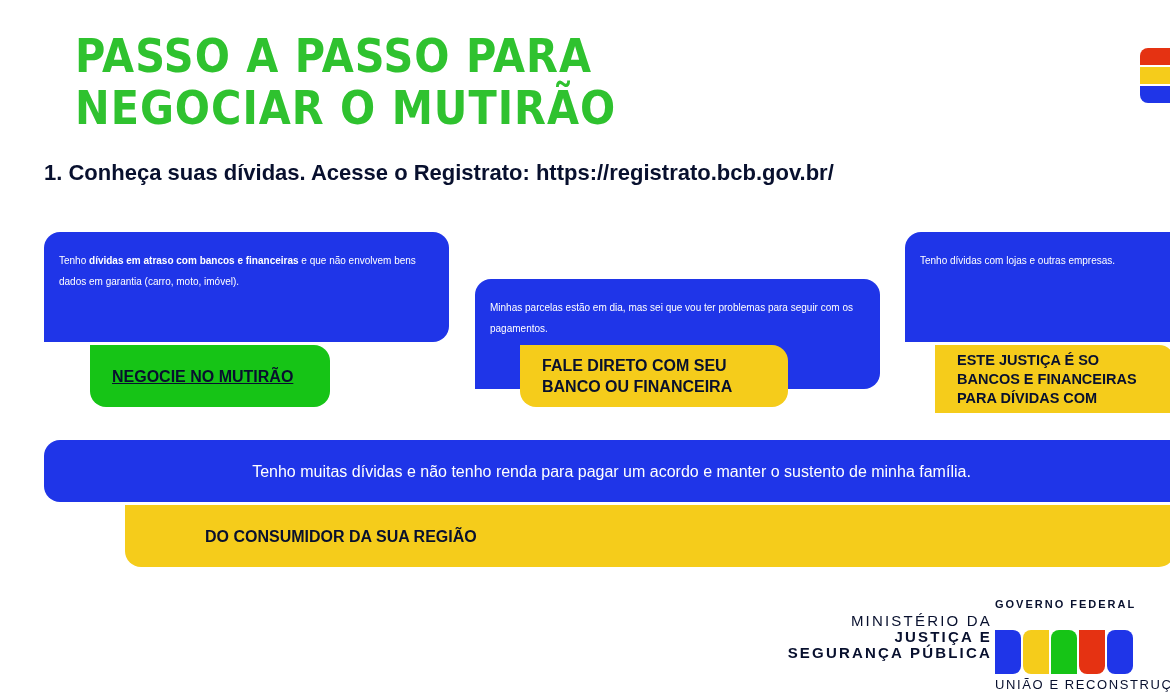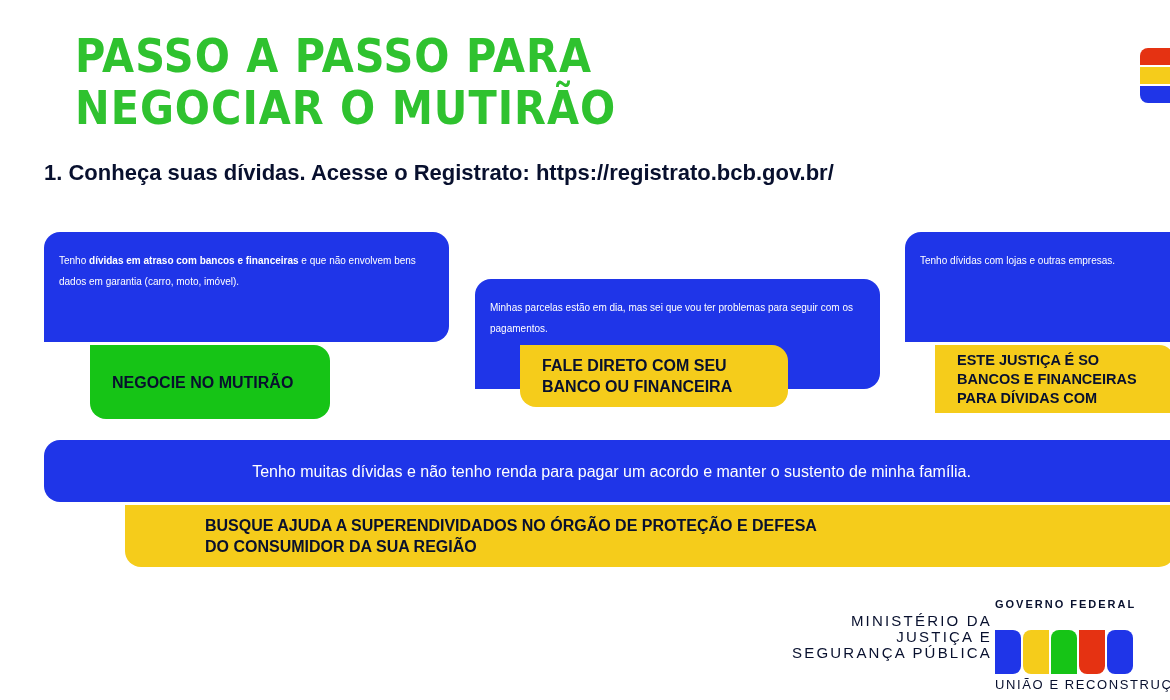--- a/index.html
+++ b/index.html
@@ -85,23 +85,23 @@
   .chip {
     position: absolute;
     font-weight: bold;
     font-size: 16px;
     line-height: 21px;
     padding: 14px 22px;
     color: #08102e;
   }
   .chip-green {
     background: #16c416;
-    left: 90px; top: 345px; width: 240px; height: 74px;
+    left: 90px; top: 345px; width: 240px; height: 62px;
     border-radius: 0 16px 16px 16px;
-    display: flex; align-items: center;
+    display: flex; align-items: center; text-decoration: underline;
   }
   .chip-yellow-1 {
     background: #f5cc1b;
     left: 520px; top: 345px; width: 268px; height: 62px;
     border-radius: 0 16px 16px 16px;
     display: flex; align-items: center;
   }
   .chip-yellow-2 {
     background: #f5cc1b;
     left: 935px; top: 345px; width: 240px; height: 68px;
@@ -126,21 +126,21 @@
     position: absolute;
     right: 178px;
     top: 613px;
     text-align: right;
     color: #08102e;
     font-size: 15px;
     letter-spacing: 2.2px;
     line-height: 16px;
   }
   .ministry .m-top { font-weight: normal; }
-  .ministry .m-bold { font-weight: normal; }
+  .ministry .m-bold { font-weight: bold; }
 
   .govfed {
     position: absolute;
     right: 0px;
     top: 598px;
     width: 175px;
     color: #08102e;
   }
   .govfed-top {
     font-size: 11px;
@@ -236,21 +236,20 @@
       <span>BANCOS E FINANCEIRAS</span>
       <span>PARA DÍVIDAS COM</span>
     </div>
   </div>
 
   <div class="card card-wide">
     <span>Tenho muitas dívidas e não tenho renda para pagar um acordo e manter o sustento de minha família.</span>
   </div>
   <div class="chip chip-yellow-wide">
     <div>
-      <span>BUSQUE AJUDA A SUPERENDIVIDADOS NO ÓRGÃO DE PROTEÇÃO E DEFESA</span>
       <span>DO CONSUMIDOR DA SUA REGIÃO</span>
     </div>
   </div>
 
 
   <div class="ministry">
     <div class="m-top">MINISTÉRIO DA</div>
     <div class="m-bold">JUSTIÇA E</div>
     <div class="m-bold">SEGURANÇA PÚBLICA</div>
   </div>

